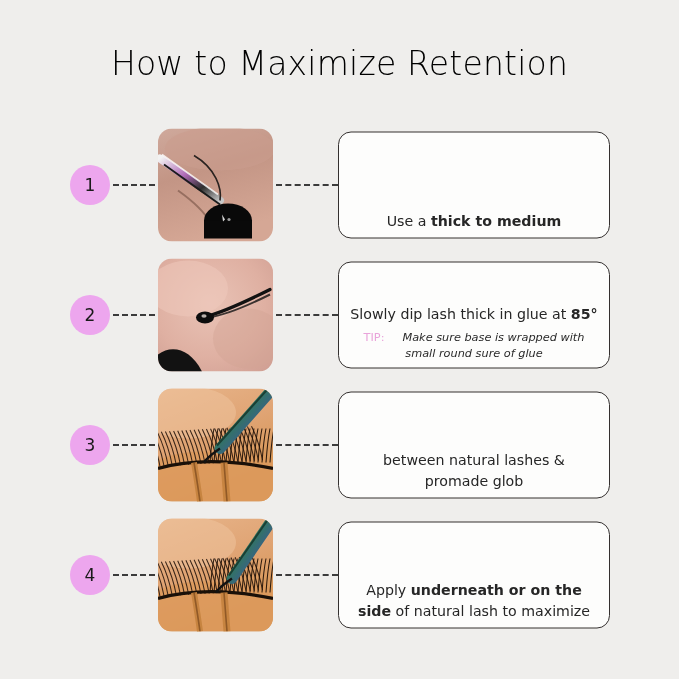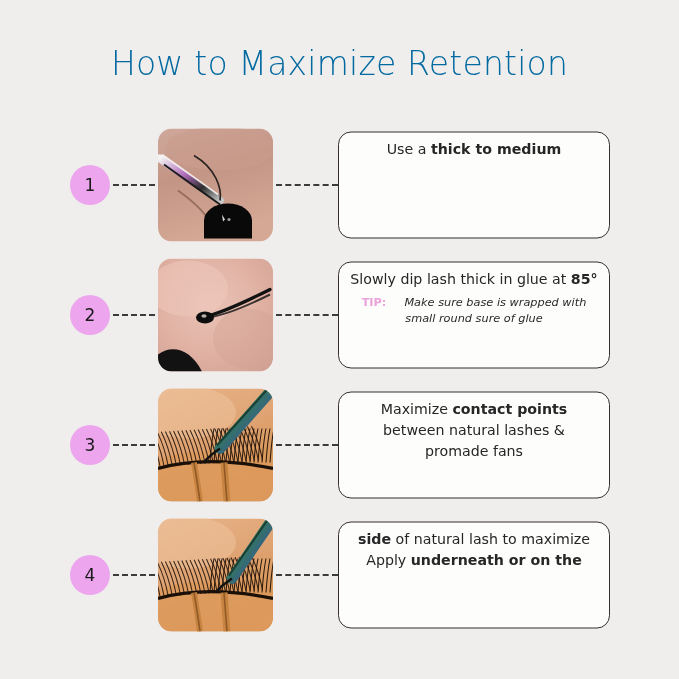--- a/index.html
+++ b/index.html
@@ -18,21 +18,21 @@
   
   .page-title {
     position: absolute;
     left: 0;
     top: 44px;
     width: 679px;
     text-align: center;
     font-size: 33px;
     font-weight: 300;
     letter-spacing: 0.2px;
-    color: #0369a1;
+    color: #000000;
     font-family: "DejaVu Sans", sans-serif;
     white-space: nowrap;
   }
 
   
   .steps {
     position: absolute;
     left: 0;
     top: 128px;
     width: 679px;
@@ -94,21 +94,21 @@
     transform: translateY(-50%);
     width: 272px;
     height: 107px;
     box-sizing: border-box;
     background: #fdfdfc;
     border: 1.3px solid #34302f;
     border-radius: 13px;
     display: flex;
     flex-direction: column;
     align-items: center;
-    justify-content: flex-start;
+    justify-content: flex-end;
     padding: 6px 12px;
   }
   .card-line {
     font-size: 14.2px;
     line-height: 21px;
     color: #262626;
     text-align: center;
     font-family: "DejaVu Sans", sans-serif;
     white-space: nowrap;
   }
@@ -123,21 +123,21 @@
     font-size: 11.3px;
     line-height: 16px;
     color: #2a2a2a;
     font-style: italic;
     font-family: "DejaVu Sans", sans-serif;
     white-space: nowrap;
   }
   .tip-label {
     color: #e9a3da;
     font-style: normal;
-    font-weight: 700;
+    font-weight: 400;
     margin-right: 18px;
   }
 </style>
 </head>
 <body>
 
 <div class="page-title">How to Maximize Retention</div>
 
 <div class="steps">
     <div class="step-row">
@@ -284,23 +284,22 @@
     <path d="M62 60 C56 64, 50 68, 46 74" stroke="#121212" stroke-width="2.4" fill="none"></path>
     <path d="M36 74 C38 86, 40 98, 42 113" stroke="#c5833f" stroke-width="6" fill="none" opacity="0.95"></path>
     <path d="M36 74 C38 86, 40 98, 42 113" stroke="#6b3c16" stroke-width="1.6" fill="none" opacity="0.6"></path>
     <path d="M66 74 C67 88, 68 100, 69 113" stroke="#c5833f" stroke-width="7" fill="none" opacity="0.95"></path>
     <path d="M66 74 C67 88, 68 100, 69 113" stroke="#6b3c16" stroke-width="1.6" fill="none" opacity="0.6"></path>
   </svg>
       </div>
       <div class="dash dash-right"></div>
       <div class="card">
         <div class="card-text">
-          <div class="card-line"><span>Maximize </span><b>contact points</b></div>
           <div class="card-line"><span>between natural lashes &amp;</span></div>
-          <div class="card-line"><span>promade fans</span></div>
+          <div class="card-line"><span>promade glob</span></div>
         </div>
       </div>
     </div>
     <div class="step-row">
       <div class="badge">4</div>
       <div class="dash dash-left"></div>
       <div class="thumb">
   <svg viewBox="0 0 115 113" preserveAspectRatio="none">
     <defs>
       <linearGradient id="sk4" x1="0" y1="0" x2="0.4" y2="1">
@@ -370,18 +369,18 @@
     <path d="M74 60 C68 64, 62 68, 58 74" stroke="#121212" stroke-width="2.4" fill="none"></path>
     <path d="M36 74 C38 86, 40 98, 42 113" stroke="#c5833f" stroke-width="6" fill="none" opacity="0.95"></path>
     <path d="M36 74 C38 86, 40 98, 42 113" stroke="#6b3c16" stroke-width="1.6" fill="none" opacity="0.6"></path>
     <path d="M66 74 C67 88, 68 100, 69 113" stroke="#c5833f" stroke-width="7" fill="none" opacity="0.95"></path>
     <path d="M66 74 C67 88, 68 100, 69 113" stroke="#6b3c16" stroke-width="1.6" fill="none" opacity="0.6"></path>
   </svg>
       </div>
       <div class="dash dash-right"></div>
       <div class="card">
         <div class="card-text">
+          <div class="card-line"><span>Apply </span><b>underneath or on the</b></div>
           <div class="card-line"><b>side</b><span> of natural lash to maximize</span></div>
-          <div class="card-line"><span>Apply </span><b>underneath or on the</b></div>
         </div>
       </div>
     </div>
   </div>
 
 </body></html>

